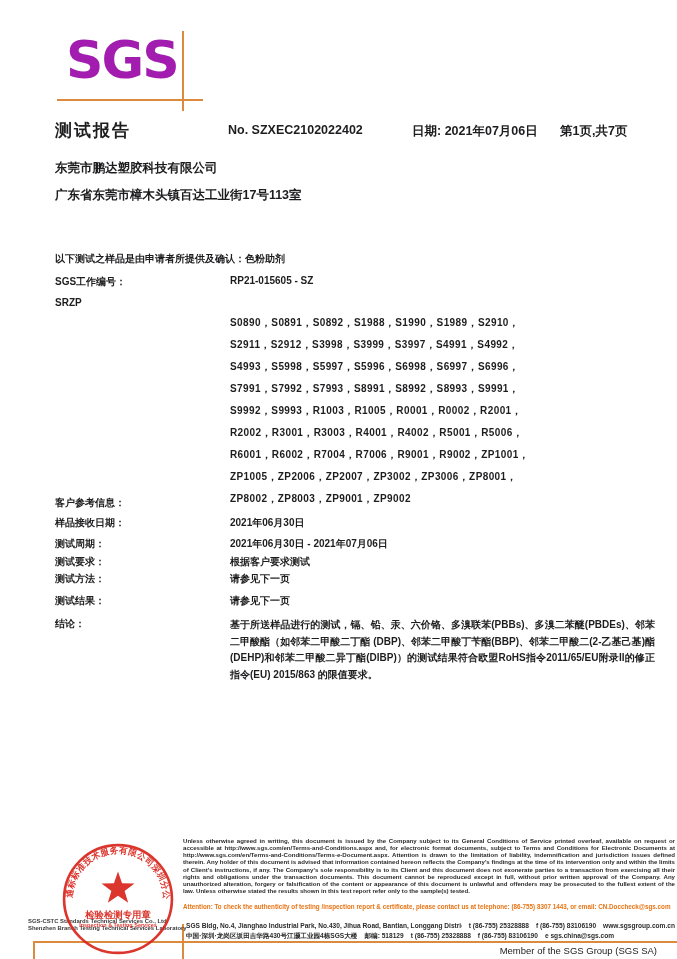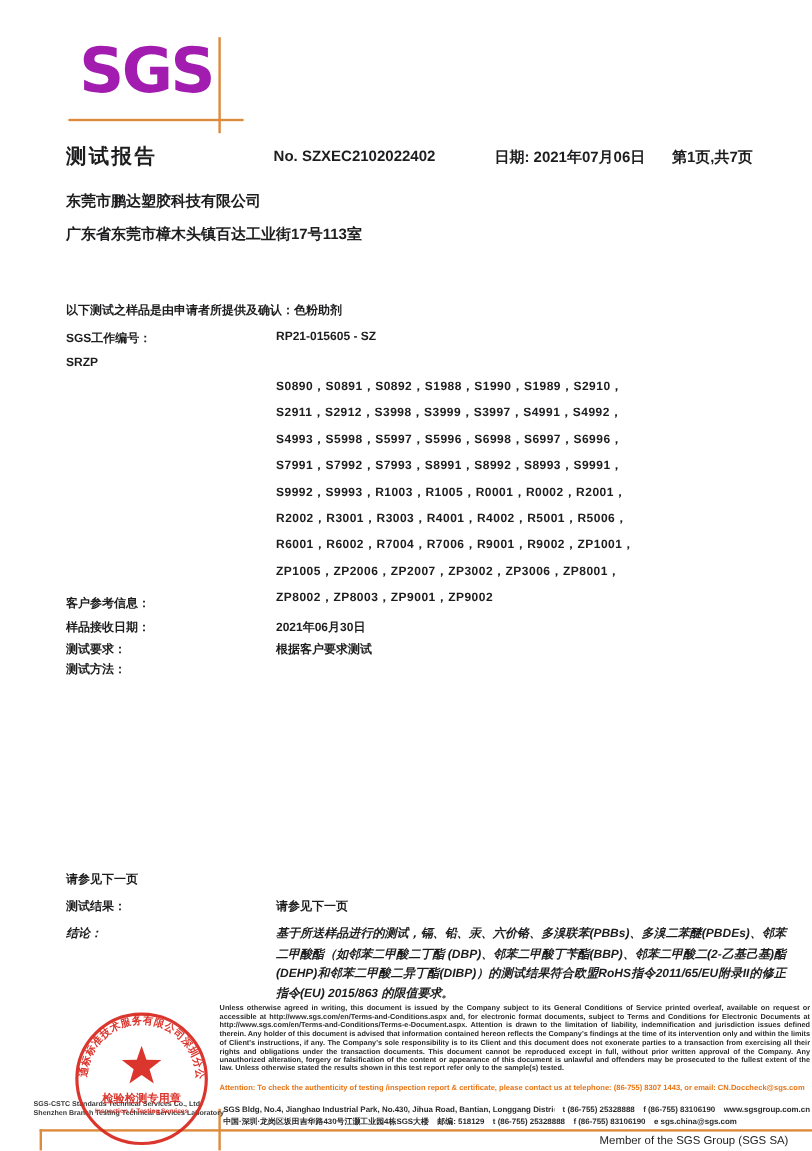--- a/index.html
+++ b/index.html
@@ -22,22 +22,22 @@
   .company-name { position:absolute; left:55px; top:160px; font-size:12.5px; font-weight:bold; }
   .company-addr { position:absolute; left:55px; top:187px; font-size:12.5px; font-weight:bold; }
 
   
   .main { position:absolute; left:0; top:252px; width:677px; padding:0 22px 0 55px;
           font-size:10px; font-weight:600; }
   .intro { margin-bottom:9px; }
   .frow { display:flex; align-items:flex-start; }
   .flabel { width:175px; flex:0 0 175px; }
   .fvalue { flex:1; }
-  .mt8 { margin-top:8px; } .mt4 { margin-top:4px;align-items:flex-end; } .mt3 { margin-top:3px;flex-direction:column; }
-  .mt6 { margin-top:6px; } .mt7 { margin-top:7px; } .mt9 { margin-top:9px;font-style:italic; }
+  .mt8 { margin-top:8px; } .mt4 { margin-top:4px;align-items:flex-end; } .mt3 { margin-top:3px; }
+  .mt6 { margin-top:6px; } .mt7 { margin-top:7px; } .mt9 { margin-top:9px; }
   .ref-lines div { line-height:22px; letter-spacing:0.4px; }
   .conclusion { line-height:16.5px; text-align:justify; }
 
   
   .fineprint { position:absolute; left:183px; top:837px; width:492px; font-size:6.1px;
                line-height:7.15px; color:#2b2b2b; text-align:justify; font-weight:600; }
   .attention { position:absolute; left:183px; top:903px; width:492px; font-size:6.3px;
                line-height:7.3px; color:#e87414; font-weight:bold; }
   .addr-block { position:absolute; left:186px; top:921px; width:489px; font-size:6.6px;
                 color:#2b2b2b; font-weight:600; }
@@ -97,20 +97,24 @@
         <div>ZP1005，ZP2006，ZP2007，ZP3002，ZP3006，ZP8001，</div>
         <div>ZP8002，ZP8003，ZP9001，ZP9002</div>
       </div>
     </div>
 
     <div class="frow mt6">
       <div class="flabel">样品接收日期：</div>
       <div class="fvalue">2021年06月30日</div>
     </div>
 
+    <div class="frow mt7">
+      <div class="flabel">测试周期：</div>
+      <div class="fvalue">2021年06月30日 - 2021年07月06日</div>
+    </div>
 
     <div class="frow mt4">
       <div class="flabel">测试要求：</div>
       <div class="fvalue">根据客户要求测试</div>
     </div>
 
     <div class="frow mt3">
       <div class="flabel">测试方法：</div>
       <div class="fvalue">请参见下一页</div>
     </div>

